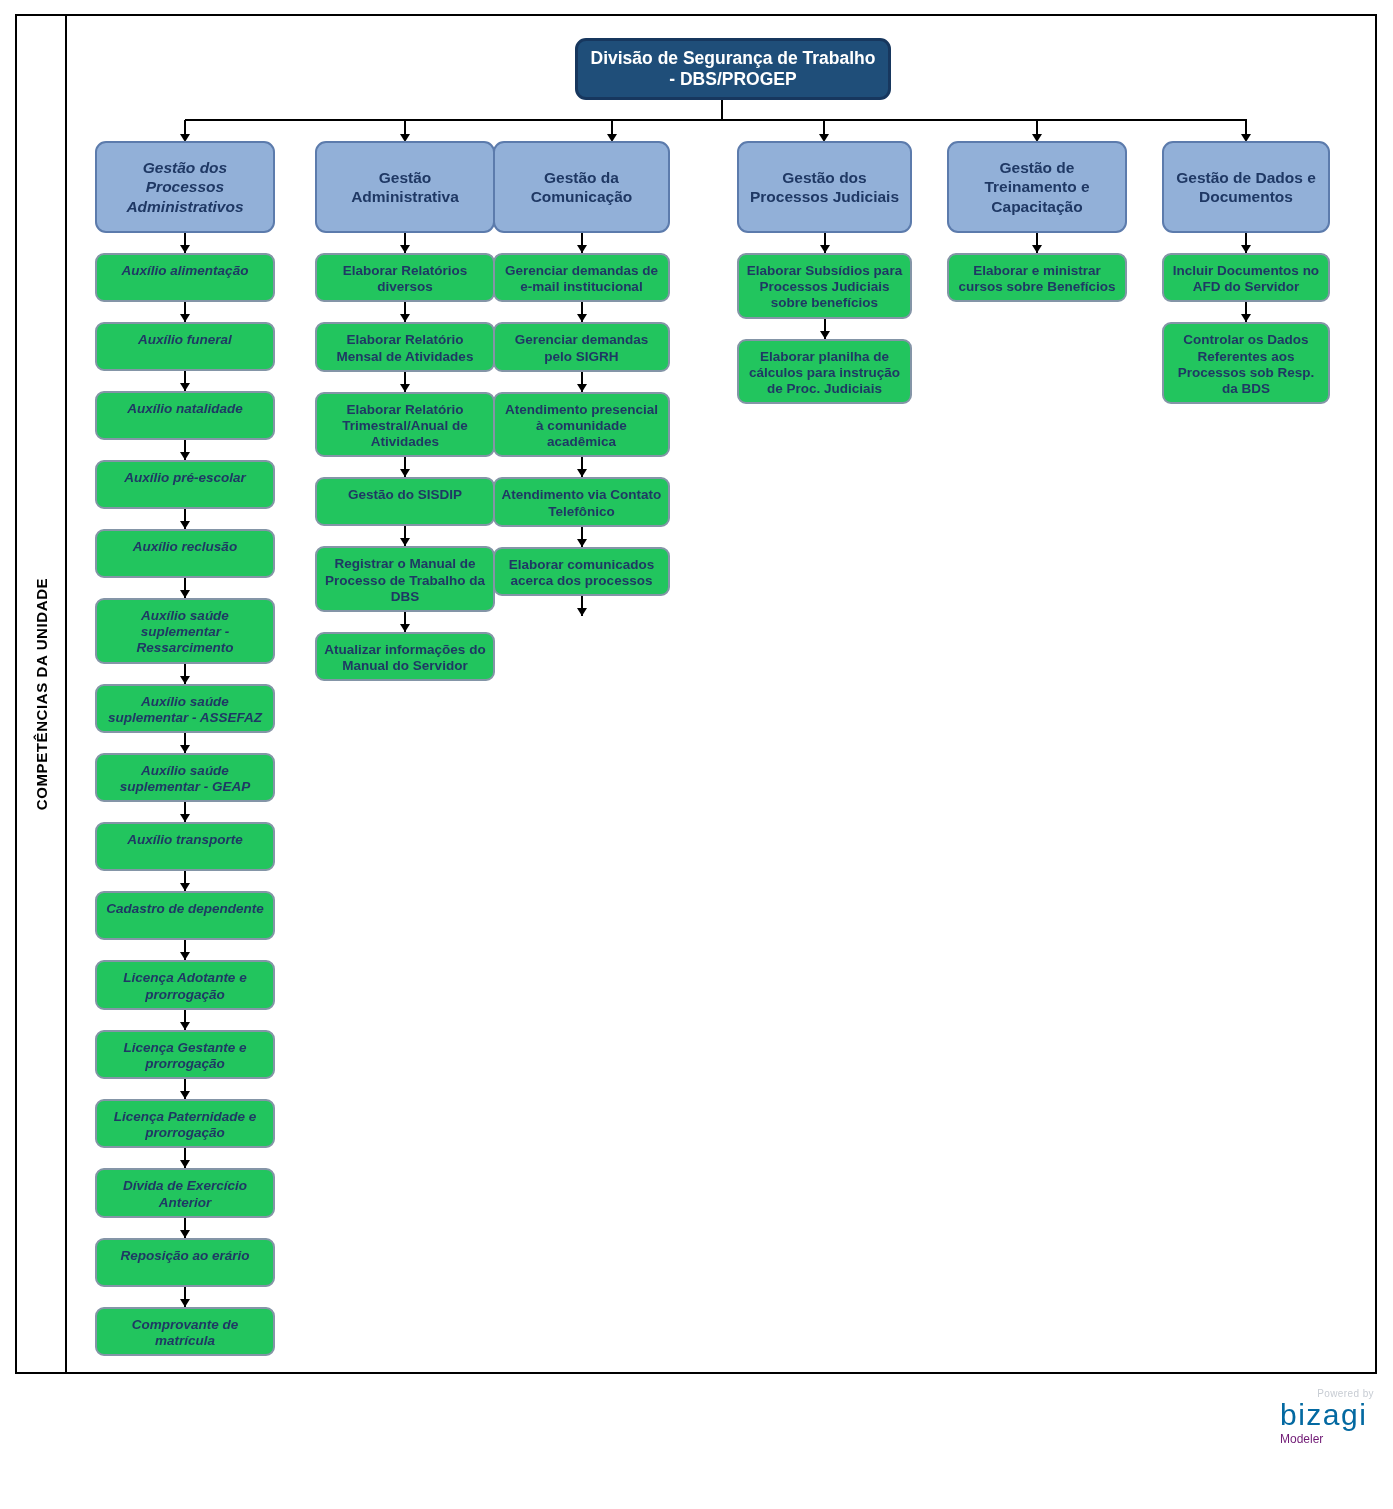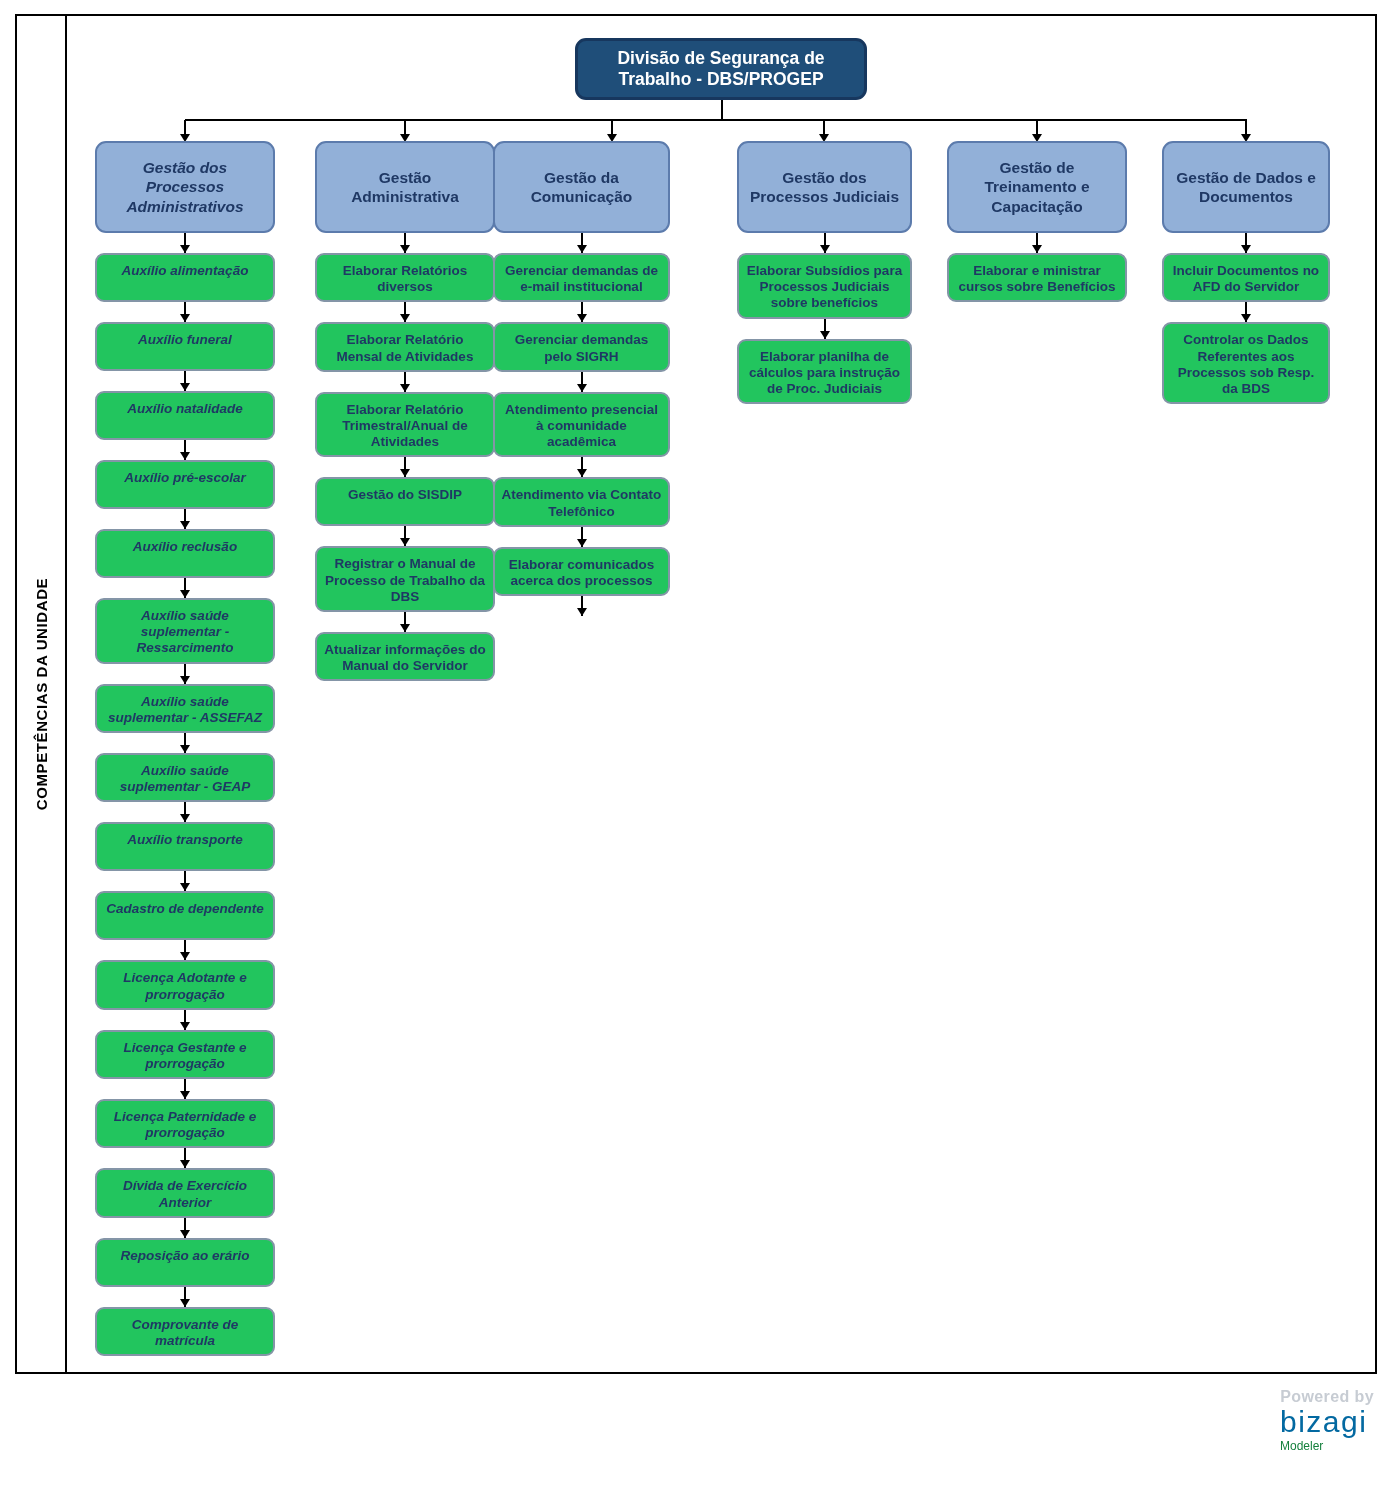--- a/index.html
+++ b/index.html
@@ -35,21 +35,21 @@
     font-size: 15px;
     font-weight: bold;
     letter-spacing: 0.6px;
     color: #000000;
   }
 
   
   .root-node {
     position: absolute;
     left: 575px; top: 38px;
-    width: 292px; height: 62px;
+    width: 316px; height: 62px;
     background: #1F4E79;
     border: 3px solid #17375E;
     border-radius: 11px;
     color: #ffffff;
     font-size: 17.5px;
     font-weight: bold;
     display: flex; align-items: center; justify-content: center;
     text-align: center;
     line-height: 1.22;
     padding: 2px 8px;
@@ -133,37 +133,37 @@
     border-bottom: 0;
   }
 
   
   .watermark {
     position: absolute;
     left: 1280px; top: 1388px;
     width: 94px;
   }
   .wm-powered {
-    font-size: 16px;
-    font-weight: bold;
+    font-size: 10px;
+    font-weight: normal;
     letter-spacing: 0.4px;
     color: #C7CCD3;
     text-align: right;
   }
   .wm-brand {
     font-size: 30px;
     font-weight: normal;
     letter-spacing: 1.5px;
     line-height: 1.05;
     color: #0369a1;
     text-align: left;
   }
   .wm-product {
     font-size: 12px;
-    color: #15803d;
+    color: #701a75;
     text-align: left;
     margin-top: 1px;
   }
 </style>
 </head>
 <body>
 
 <div class="frame"></div>
 <div class="lane-divider"></div>
 <div class="lane-label">COMPETÊNCIAS DA UNIDADE</div>

